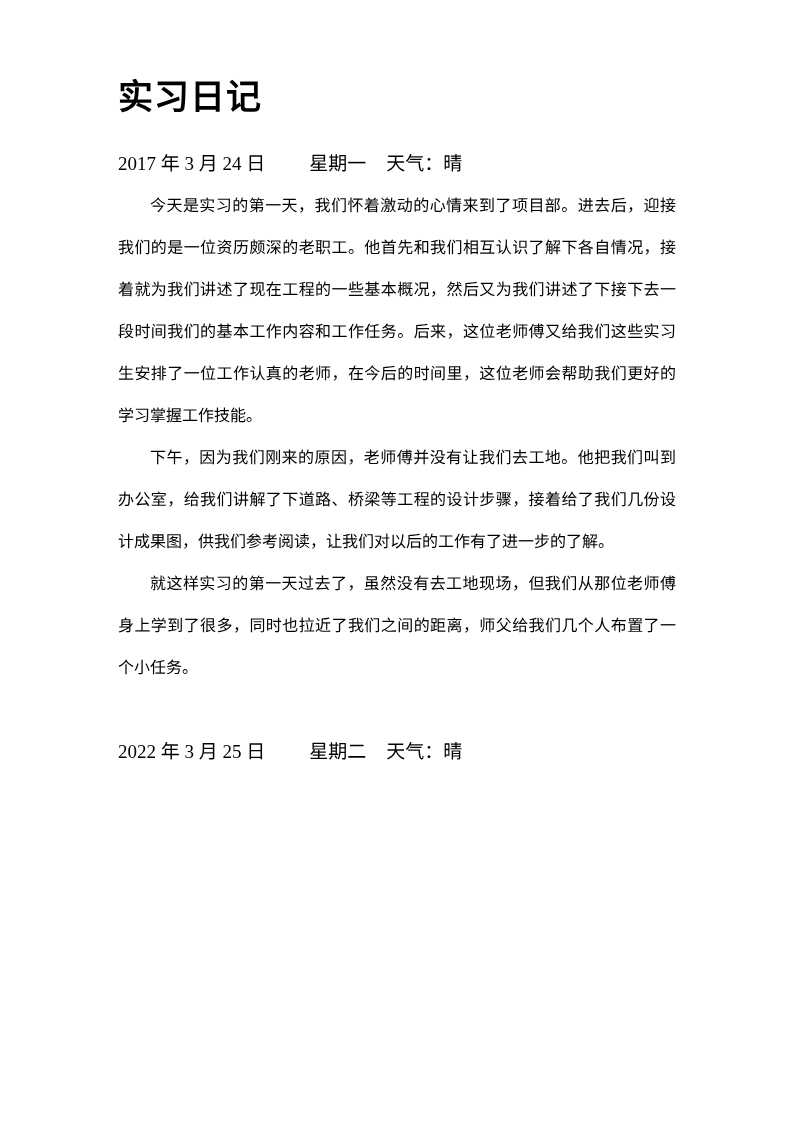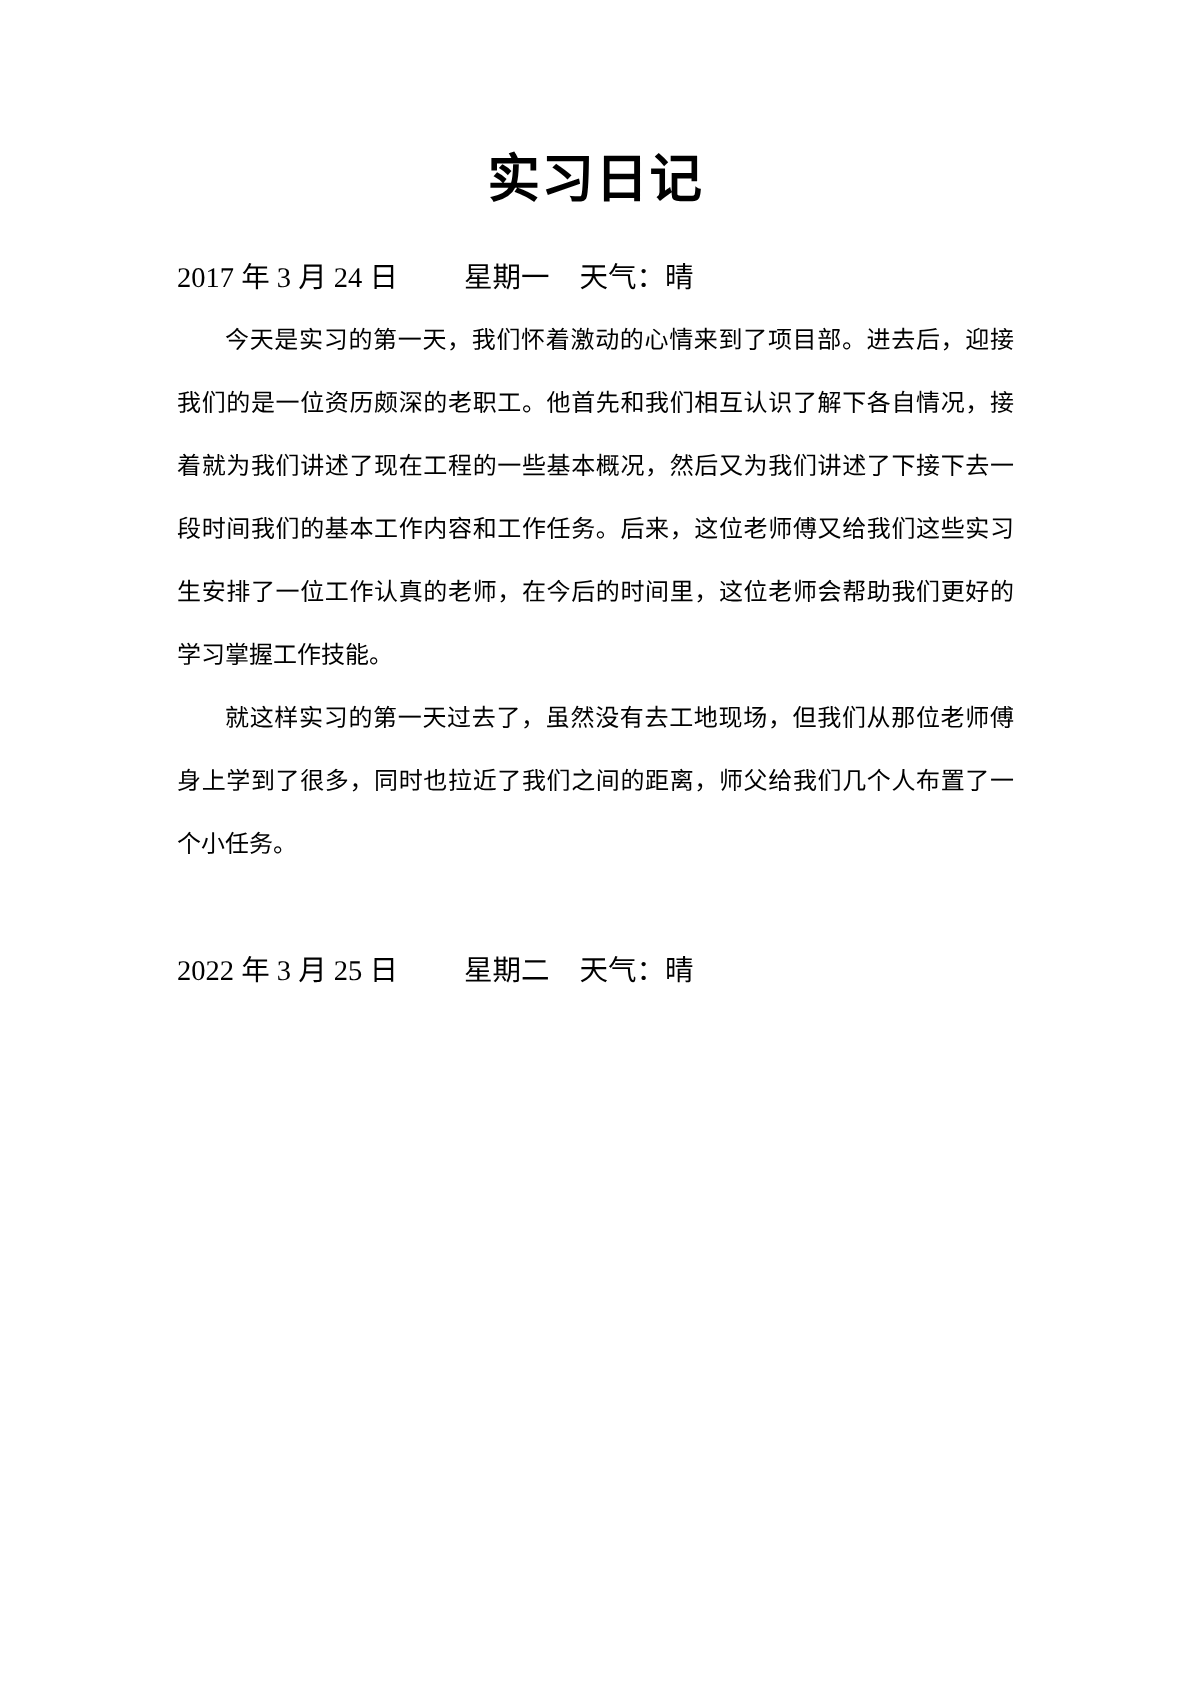--- a/index.html
+++ b/index.html
@@ -15,25 +15,24 @@
     font-family: "Liberation Serif", "DejaVu Serif", serif;
   }
   .page {
     box-sizing: border-box;
     width: 794px;
     height: 1123px;
     padding: 0 118px;
     background: #ffffff;
   }
   .doc-title {
-    margin: 96px 0 0 0;
+    margin: 74px 0 0 0;
     font-size: 35px;
     line-height: 48px;
     font-weight: bold;
-    text-align: center;
     letter-spacing: 1px;
     font-family: "Liberation Serif", "DejaVu Serif", serif;
   }
   .date-line {
     margin: 0;
     font-size: 19px;
     line-height: 42px;
     white-space: nowrap;
   }
   .date-line.first {
@@ -57,20 +56,21 @@
 
 <div class="page">
 
   <h1 class="doc-title">实习日记</h1>
 
   <section>
     <p class="date-line first">
       <span class="date-text">2017 年 3 月 24 日</span><span class="weekday-text">星期一</span><span class="weather-text">天气：晴</span>
     </p>
     <p class="para">今天是实习的第一天，我们怀着激动的心情来到了项目部。进去后，迎接我们的是一位资历颇深的老职工。他首先和我们相互认识了解下各自情况，接着就为我们讲述了现在工程的一些基本概况，然后又为我们讲述了下接下去一段时间我们的基本工作内容和工作任务。后来，这位老师傅又给我们这些实习生安排了一位工作认真的老师，在今后的时间里，这位老师会帮助我们更好的学习掌握工作技能。</p>
+    <p class="para">下午，因为我们刚来的原因，老师傅并没有让我们去工地。他把我们叫到办公室，给我们讲解了下道路、桥梁等工程的设计步骤，接着给了我们几份设计成果图，供我们参考阅读，让我们对以后的工作有了进一步的了解。</p>
     <p class="para">就这样实习的第一天过去了，虽然没有去工地现场，但我们从那位老师傅身上学到了很多，同时也拉近了我们之间的距离，师父给我们几个人布置了一个小任务。</p>
   </section>
 
   <div class="entry-gap"></div>
 
   <section>
     <p class="date-line">
       <span class="date-text">2022 年 3 月 25 日</span><span class="weekday-text">星期二</span><span class="weather-text">天气：晴</span>
     </p>
   </section>

